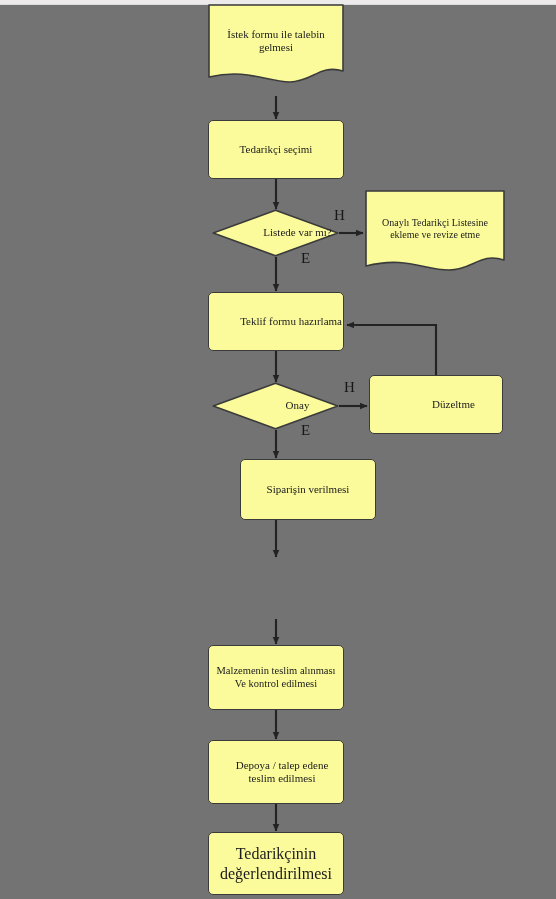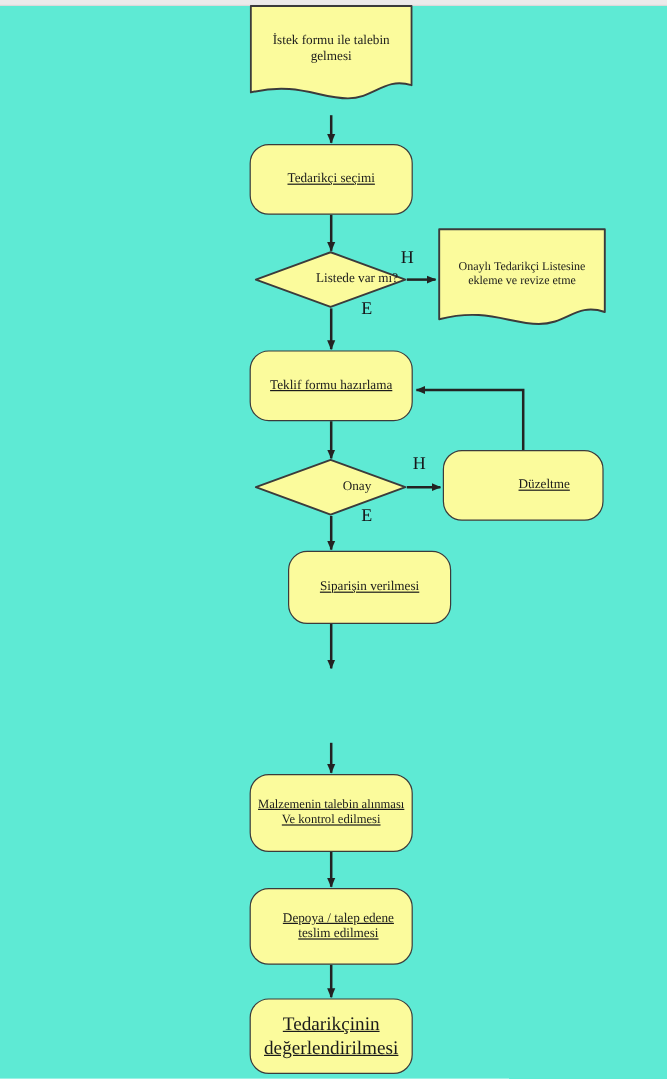--- a/index.html
+++ b/index.html
@@ -7,21 +7,21 @@
     padding: 0;
     background: #ffffff;
   }
   body {
     font-family: "Liberation Serif", "DejaVu Serif", serif;
   }
   #page {
     position: relative;
     width: 556px;
     height: 899px;
-    background: #5eead4;
+    background: #737373;
     overflow: hidden;
   }
   #top-edge {
     position: absolute;
     left: 0;
     top: 0;
     width: 556px;
     height: 4px;
     background: #eceaea;
     border-bottom: 1px solid #dcdada;
@@ -40,23 +40,22 @@
   }
   .node .lbl {
     display: block;
     white-space: pre-line;
     padding: 0 1px;
   }
   
   .proc {
     background: #fbfb9c;
     border: 1.4px solid #3b3b3b;
-    border-radius: 16px;
+    border-radius: 5px;
     box-shadow: 0 0 0 0 transparent;
-    text-decoration: underline;
   }
   
   .doc {
     background: transparent;
     border: none;
   }
   .doc svg {
     position: absolute;
     left: 0;
     top: 0;
@@ -156,42 +155,42 @@
   </div>
 
   <div class="node doc" style="left:365px; top:190px; width:140px; height:88px; font-size:10px;">
     <svg width="140" height="88" viewBox="0 0 140 88">
       <path d="M1,1 L139,1 L139,70 C115,62 108,80 84,80 C59,80 41,66 1,76 Z" fill="#fbfb9c" stroke="#3b3b3b" stroke-width="1.6" stroke-linejoin="round"></path>
     </svg>
     <span class="lbl" style="margin-top:-10px;">Onaylı Tedarikçi Listesine
 ekleme ve revize etme</span>
   </div>
 
-  <div class="node proc" style="left:208px; top:292px; width:136px; height:59px; font-size:11px;">
+  <div class="node proc" style="left:208px; top:292px; width:136px; height:59px; font-size:11px;justify-content:flex-end;">
     <span class="lbl">Teklif formu hazırlama</span>
   </div>
 
   <div class="node dec" style="left:212px; top:382px; width:127px; height:48px; font-size:11px;">
     <svg width="127" height="48" viewBox="0 0 127 48">
       <polygon points="63.5,1.2 125.8,24 63.5,46.8 1.2,24" fill="#fbfb9c" stroke="#3b3b3b" stroke-width="1.6" stroke-linejoin="round"></polygon>
     </svg>
     <span class="lbl">Onay</span>
   </div>
 
   <div class="node proc" style="left:369px; top:375px; width:134px; height:59px; font-size:11px;padding-left:35px;">
     <span class="lbl">Düzeltme</span>
   </div>
 
   <div class="node proc" style="left:208px; top:459px; width:136px; height:61px; font-size:11px;margin-left:32px;">
     <span class="lbl">Siparişin verilmesi</span>
   </div>
 
 
   <div class="node proc" style="left:208px; top:645px; width:136px; height:65px; font-size:10.5px;">
-    <span class="lbl">Malzemenin talebin alınması
+    <span class="lbl">Malzemenin teslim alınması
 Ve kontrol edilmesi</span>
   </div>
 
   <div class="node proc" style="left:208px; top:740px; width:136px; height:64px; font-size:11px;padding-left:12px;">
     <span class="lbl">Depoya / talep edene
 teslim edilmesi</span>
   </div>
 
   <div class="node proc" style="left:208px; top:832px; width:136px; height:63px; font-size:16px;">
     <span class="lbl">Tedarikçinin

